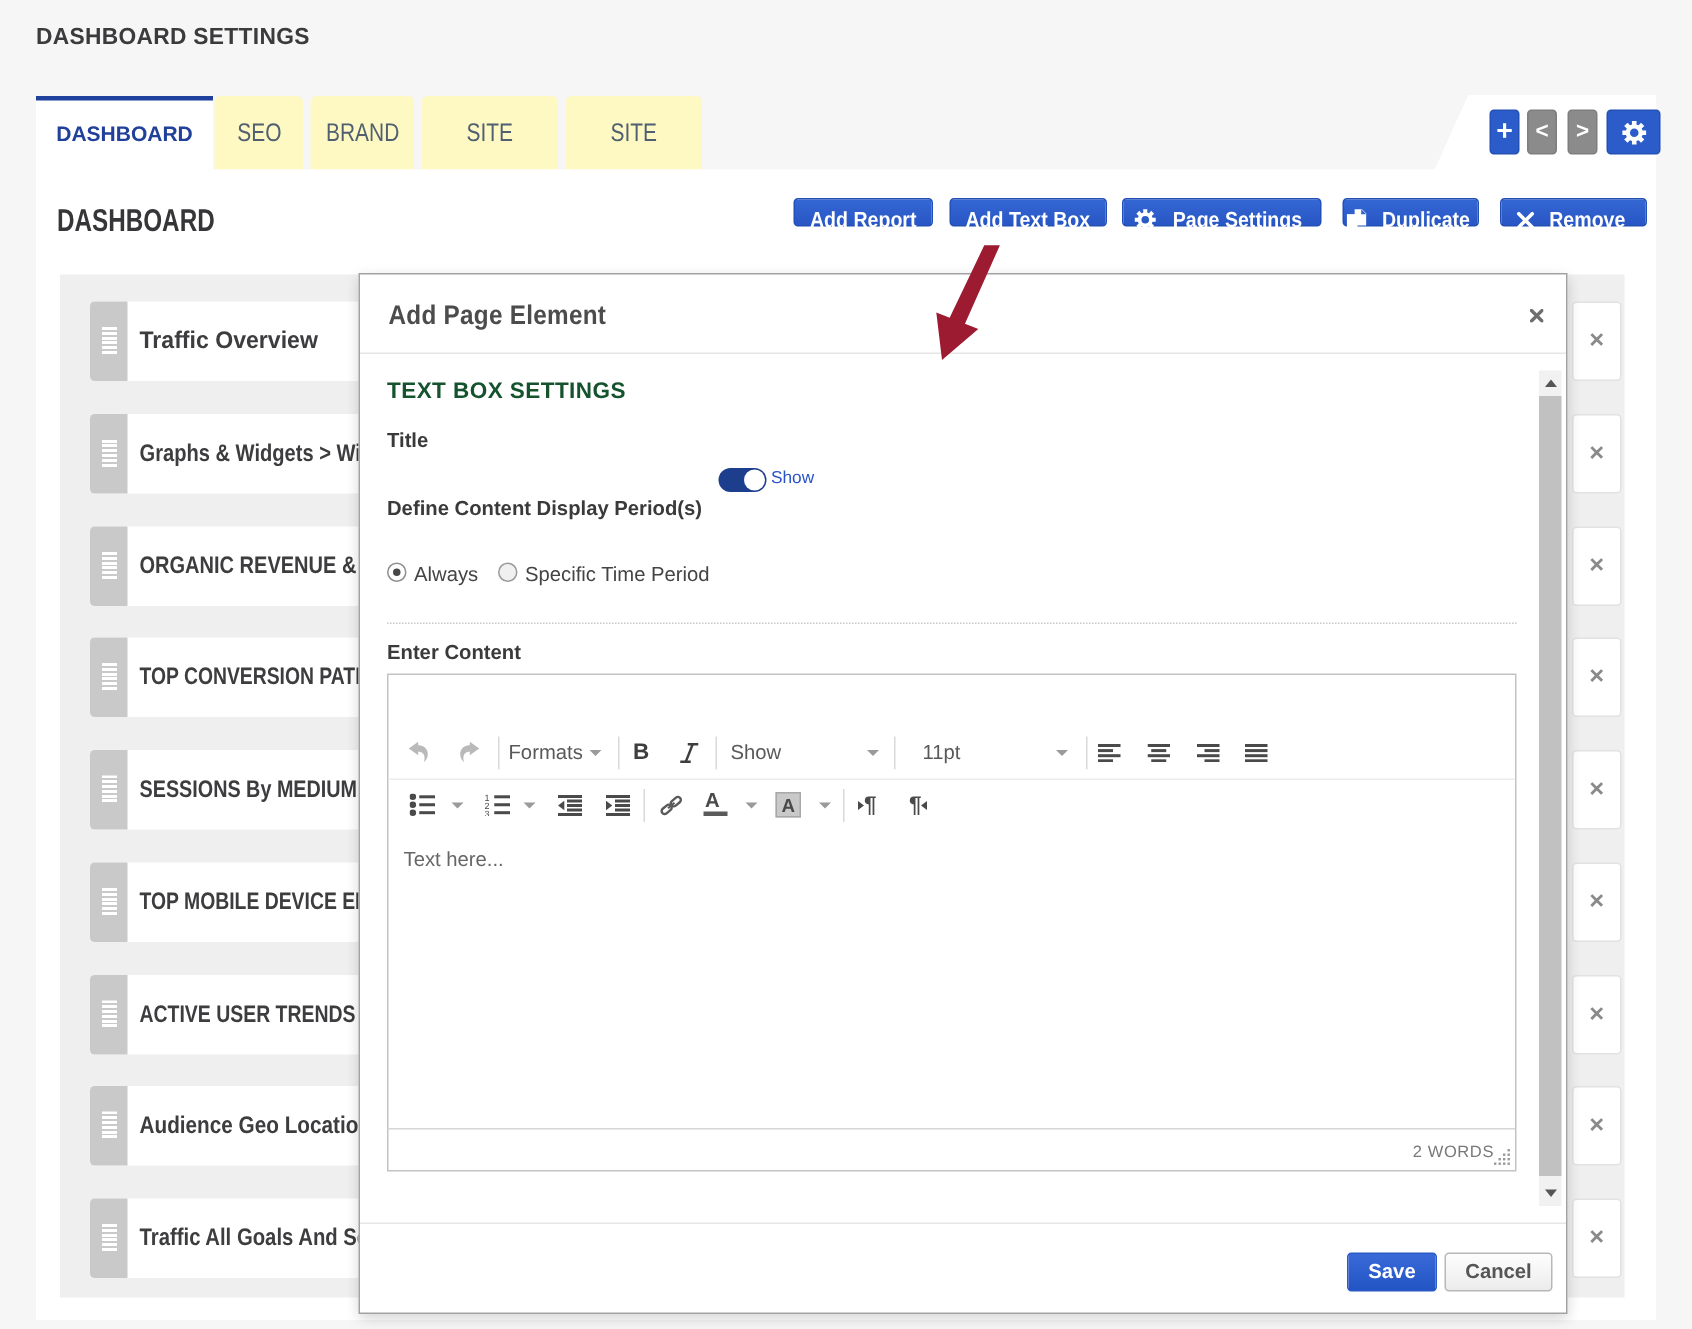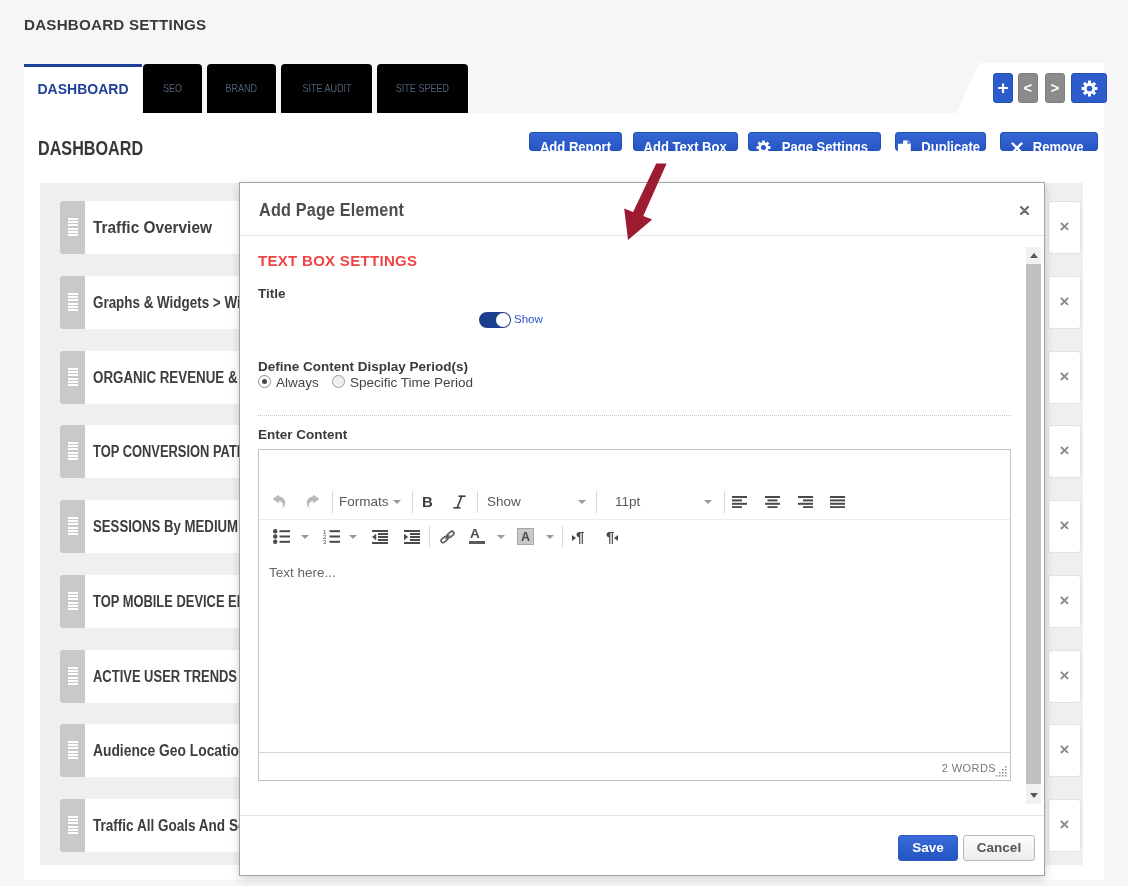--- a/index.html
+++ b/index.html
@@ -1,21 +1,21 @@
 <!DOCTYPE html>
 <html><head>
 <meta charset="utf-8">
 <style>
 * { margin:0; padding:0; box-sizing:border-box; }
 html,body { width:1128px; height:886px; }
 body { position:relative; background:#f6f6f6; font-family:"Liberation Sans",sans-serif; overflow:hidden; }
 .abs { position:absolute; }
 
 #h1 { left:24px; top:16px; font-size:15.5px; font-weight:bold; color:#3b3b3d; letter-spacing:.2px; transform:scaleX(.98); transform-origin:left; }
-.tab { position:absolute; top:64px; height:49px; background:#000000; border-radius:4px 4px 0 0; color:#506070; font-size:11px; text-align:center; line-height:49px; }
+.tab { position:absolute; top:64px; height:49px; background:#fef9c3; border-radius:4px 4px 0 0; color:#506070; font-size:17px; text-align:center; line-height:49px; }
 .tab span { display:inline-block; transform:scaleX(.82); }
 #tab-active { left:24px; width:118px; background:#fff; border-radius:0; border-top:3px solid #1e419e; color:#20409a; font-weight:bold; font-size:14px; line-height:45px; }
 #panel { left:24px; top:113px; width:1080px; height:767px; background:#fff; }
 #h2 { left:38px; top:136px; font-size:21px; font-weight:bold; color:#363638; transform:scaleX(.77); transform-origin:left; }
 
 .hbtn { position:absolute; top:132px; height:19px; background:linear-gradient(#3466d4,#2857c5); border:1px solid #2250b4; border-radius:3px; color:#fff; font-weight:bold; font-size:14.5px; text-align:center; line-height:29px; }
 .hbtn .bt { display:inline-block; transform:scaleX(.9); }
 
 .mbtn { position:absolute; top:73px; height:30px; border-radius:3px; color:#fff; text-align:center; border:1px solid transparent; }
 .mblue { background:#2c5cc9; border-color:#2250b4; }
@@ -27,21 +27,21 @@
 .hlines { position:absolute; left:8px; top:17px; width:10px; height:19px;
   background:repeating-linear-gradient(#fff 0, #fff 2px, #c9c9c9 2px, #c9c9c9 3.2px); }
 .rtitle { position:absolute; left:33px; top:0; height:53px; line-height:53px; font-size:16px; font-weight:bold; color:#3d3d3f; white-space:nowrap; transform-origin:left; }
 .xcard { position:absolute; left:1048px; width:33px; height:53px; background:#fff; border:1px solid #e2e2e2; border-radius:3px; color:#8a8a8a; font-size:17px; font-weight:bold; text-align:center; line-height:49px; }
 
 #modal { left:239px; top:182px; width:806px; height:694px; background:#fff; border:1px solid #a2a2a2; box-shadow:0 3px 9px rgba(0,0,0,.18); }
 #modal .abs { position:absolute; }
 #mtitle { left:19px; top:17px; font-size:18px; font-weight:bold; color:#4c4c4c; transform:scaleX(.9); transform-origin:left; letter-spacing:.2px; }
 #mclose { left:780px; top:23px; }
 #mhsep { left:0; top:52px; width:804px; height:0; border-top:1px solid #e5e5e5; }
-#tbs { left:18px; top:69px; font-size:15px; font-weight:bold; color:#ef4444; letter-spacing:.3px; }
+#tbs { left:18px; top:69px; font-size:15px; font-weight:bold; color:#14532d; letter-spacing:.3px; }
 .mlabel { font-size:13.5px; font-weight:bold; color:#3a3a3a; }
 #minput { left:18px; top:122px; width:211px; height:25px; border:1px solid #7ea9e3; border-radius:3px; background:#fff; font-size:13.5px; color:#333; line-height:23px; padding-left:8px; }
 #caret { display:inline-block; width:1px; height:15px; background:#222; vertical-align:-3px; }
 #toggle { left:239px; top:129px; width:32px; height:16px; background:#1d3e8c; border-radius:8px; }
 #knob { position:absolute; right:1px; top:1px; width:14px; height:14px; background:#fff; border-radius:50%; }
 #show { left:274px; top:130px; font-size:11.5px; color:#2a52c8; }
 .radio { position:absolute; width:13px; height:13px; border-radius:50%; border:1px solid #8e8e8e; background:#fff; }
 .rdot { position:absolute; left:3px; top:3px; width:5px; height:5px; border-radius:50%; background:#474747; }
 .rlabel { position:absolute; font-size:13.5px; color:#444; }
 #dotsep { left:18px; top:232px; width:753px; height:0; border-top:1px dotted #c8c8c8; }
@@ -168,21 +168,21 @@
   <svg class="abs" id="mclose" width="9" height="9" viewBox="0 0 9 9">
       <path d="M1 1 L8 8 M8 1 L1 8" stroke="#6e6e6e" stroke-width="2.2" stroke-linecap="round"></path>
     </svg>
   <div class="abs" id="mhsep"></div>
   <div class="abs" id="tbs">TEXT BOX SETTINGS</div>
   <div class="abs mlabel" style="left:18px;top:103px;">Title</div>
   <div class="abs" id="toggle">
       <div id="knob"></div>
     </div>
   <div class="abs" id="show">Show</div>
-  <div class="abs mlabel" style="left:18px;top:176px;">Define Content Display Period(s)</div>
+  <div class="abs mlabel" style="left:18px;top:148px;">Define Content Display Period(s)</div>
   <div class="radio" style="left:18px;top:192px;">
       <div class="rdot"></div>
     </div>
   <div class="rlabel" style="left:36px;top:192px;">Always</div>
   <div class="radio" style="left:92px;top:192px;background:#f0f0f0;border-color:#9a9a9a;"></div>
   <div class="rlabel" style="left:110px;top:192px;">Specific Time Period</div>
   <div class="abs" id="dotsep"></div>
   <div class="abs mlabel" style="left:18px;top:244px;">Enter Content</div>
   <div class="abs" id="editor">
     <div class="trow" style="top:35px;height:34px;">

